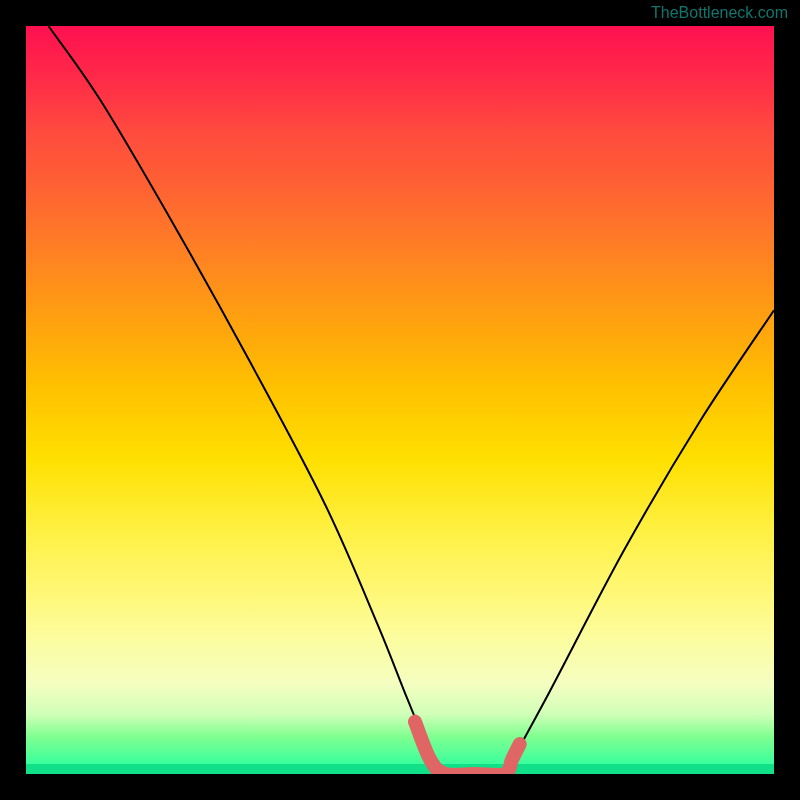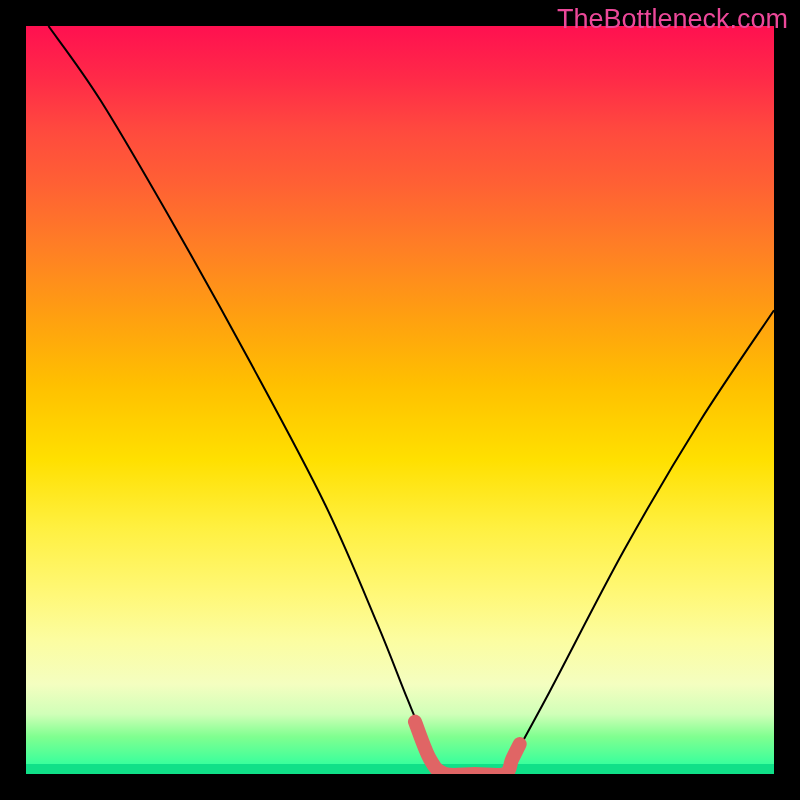--- a/index.html
+++ b/index.html
@@ -8,23 +8,23 @@
     width: 800px;
     height: 800px;
     background: #000000;
     position: relative;
   }
   .watermark {
     position: absolute;
     top: 4px;
     right: 12px;
     font-family: Arial, sans-serif;
-    font-size: 27px;
+    font-size: 16px;
     font-weight: 500;
-    color: #ec4899;
+    color: #0f766e;
     z-index: 10;
     margin-left: 42px;
   }
   .plot-area {
     position: absolute;
     left: 26px;
     top: 26px;
     width: 748px;
     height: 748px;
     background: linear-gradient(to bottom,

